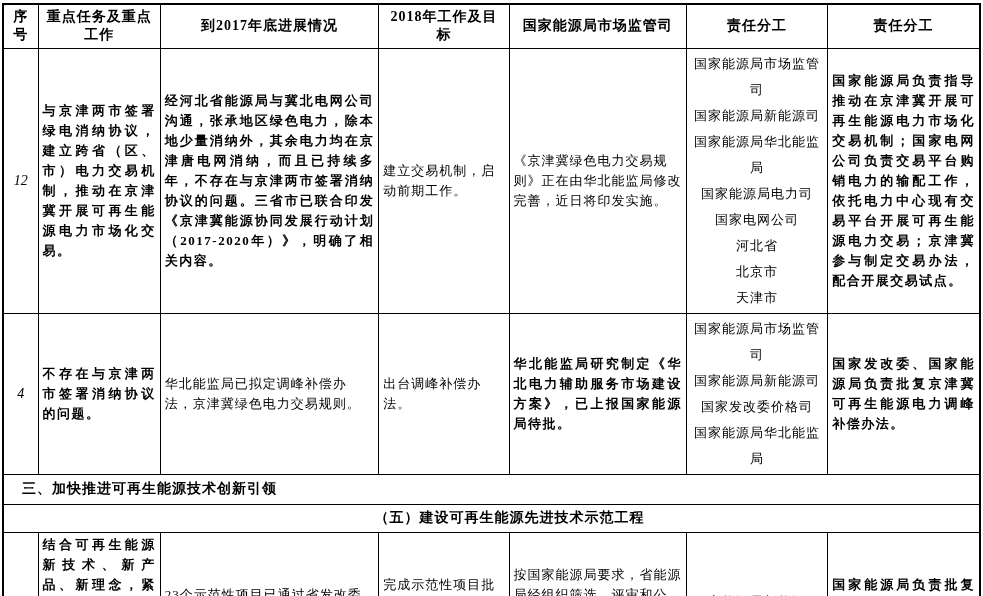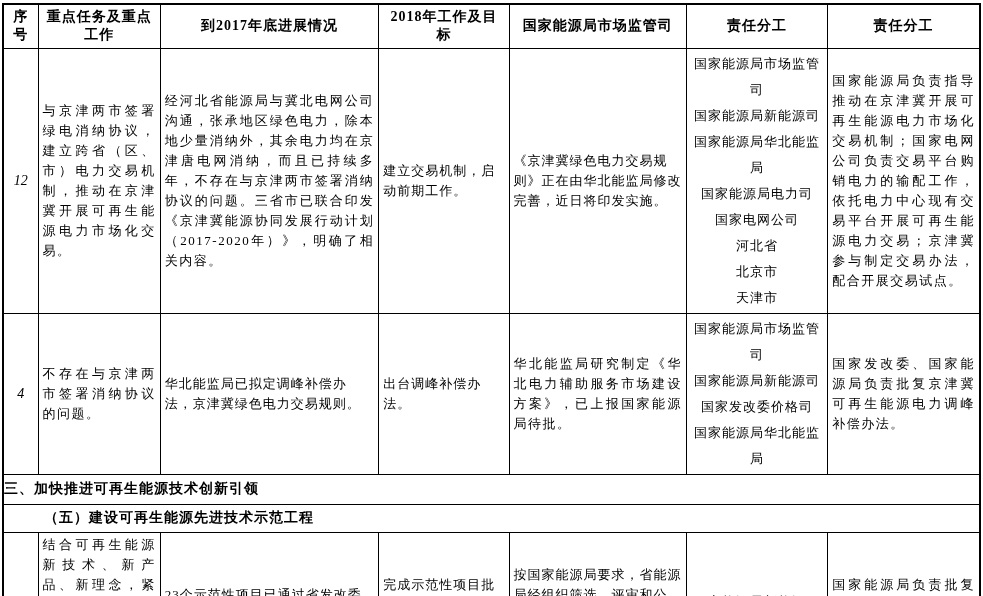--- a/index.html
+++ b/index.html
@@ -36,36 +36,37 @@
   tr.r12{height:186px;}
   tr.r13{height:119px;}
   tr.sec-a{height:30px;}
   tr.sec-b{height:28px;}
   tr.r14{height:145px;}
   td.center{text-align:center;}
   td.just{
     text-align:justify;
     text-justify:inter-ideograph;
     letter-spacing:1.5px;
+    font-weight:bold;
   }
   td.leftish{text-align:left;letter-spacing:1px;}
   td.units{
     text-align:center;
     white-space:pre-line;
     letter-spacing:1px;
     line-height:26px;
   }
   td.section{
     font-weight:bold;
     font-size:14px;
     letter-spacing:1px;
-    padding-left:0;
+    padding-left:18px;
     text-align:left;
   }
-  td.section.indent{padding-left:40px;}
+  td.section.indent{padding-left:40px;text-align:center;}
   td.num{font-size:14px;font-style:italic;}
 </style>
 </head>
 <body>
 
 <table class="doc">
   <colgroup>
     <col style="width:35px">
     <col style="width:122px">
     <col style="width:218px">

